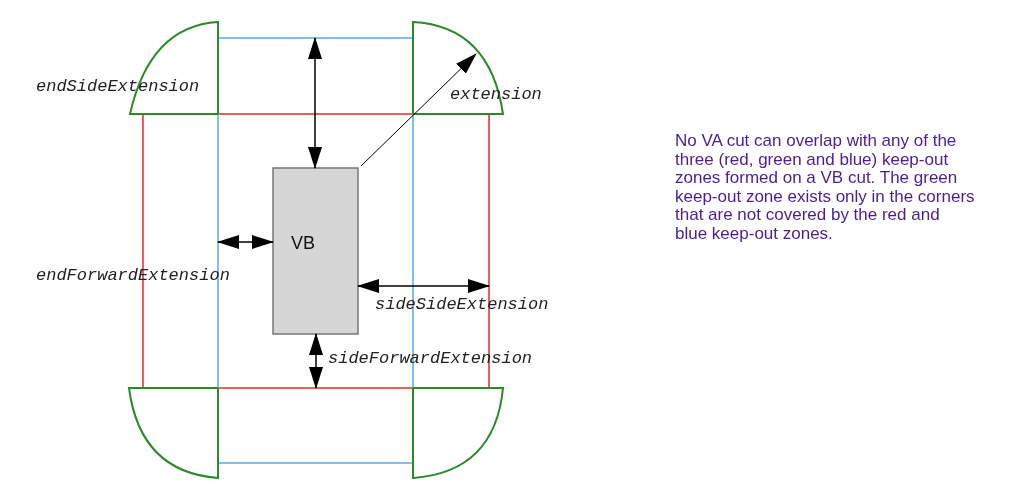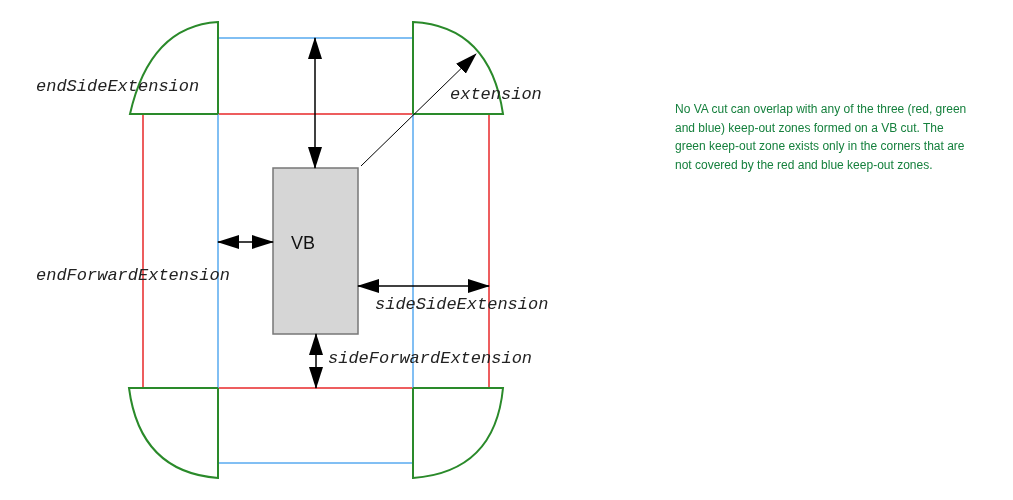--- a/index.html
+++ b/index.html
@@ -1,23 +1,23 @@
 <!DOCTYPE html>
 <html><head>
   <meta charset="utf-8">
   <style>
     html, body { margin: 0; padding: 0; background: #ffffff; }
     body { width: 1013px; height: 500px; position: relative; overflow: hidden; }
     #diagram { position: absolute; left: 0; top: 0; }
     .label-mono { font-family: "Liberation Mono", "DejaVu Sans Mono", monospace; font-style: italic; font-size: 17px; fill: #222; }
     .label-vb { font-family: "Liberation Sans", "DejaVu Sans", sans-serif; font-size: 18px; fill: #111; }
     #note {
-      position: absolute; left: 675px; top: 100px; width: 300px;
+      position: absolute; left: 675px; top: 132px; width: 300px;
       font-family: "Liberation Sans", "DejaVu Sans", sans-serif;
-      font-size: 12px; line-height: 18.6px; color: #15803d;
+      font-size: 17px; line-height: 18.6px; color: #4c1d95;
     }
   </style>
 </head>
 <body>
 
 <svg id="diagram" width="1013" height="500" viewBox="0 0 1013 500">
   <defs>
     <marker id="ah" markerWidth="10" markerHeight="10" refX="9" refY="5" orient="auto" markerUnits="userSpaceOnUse">
       <path d="M0,0 L10,5 L0,10 z" fill="#000"></path>
     </marker>

